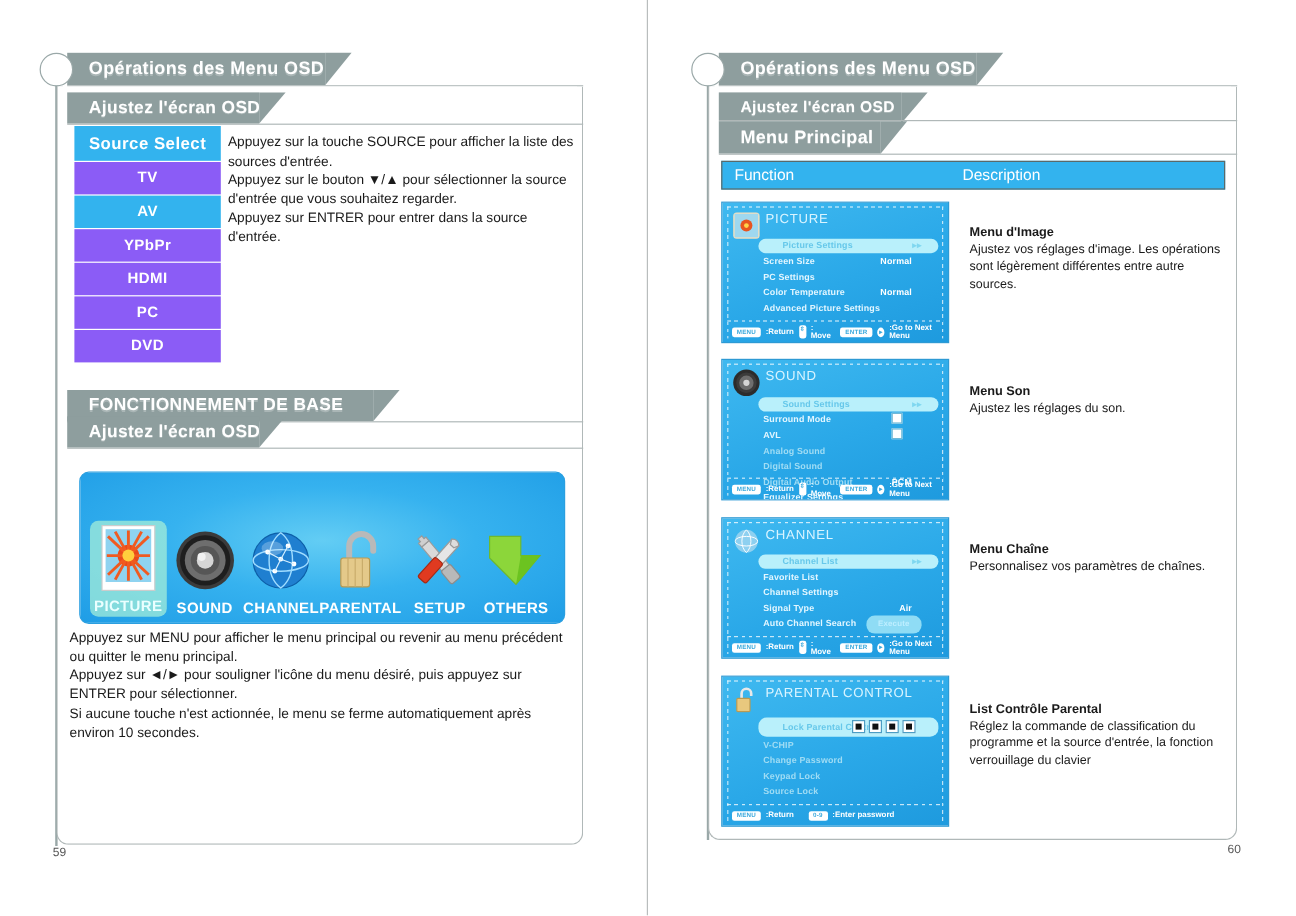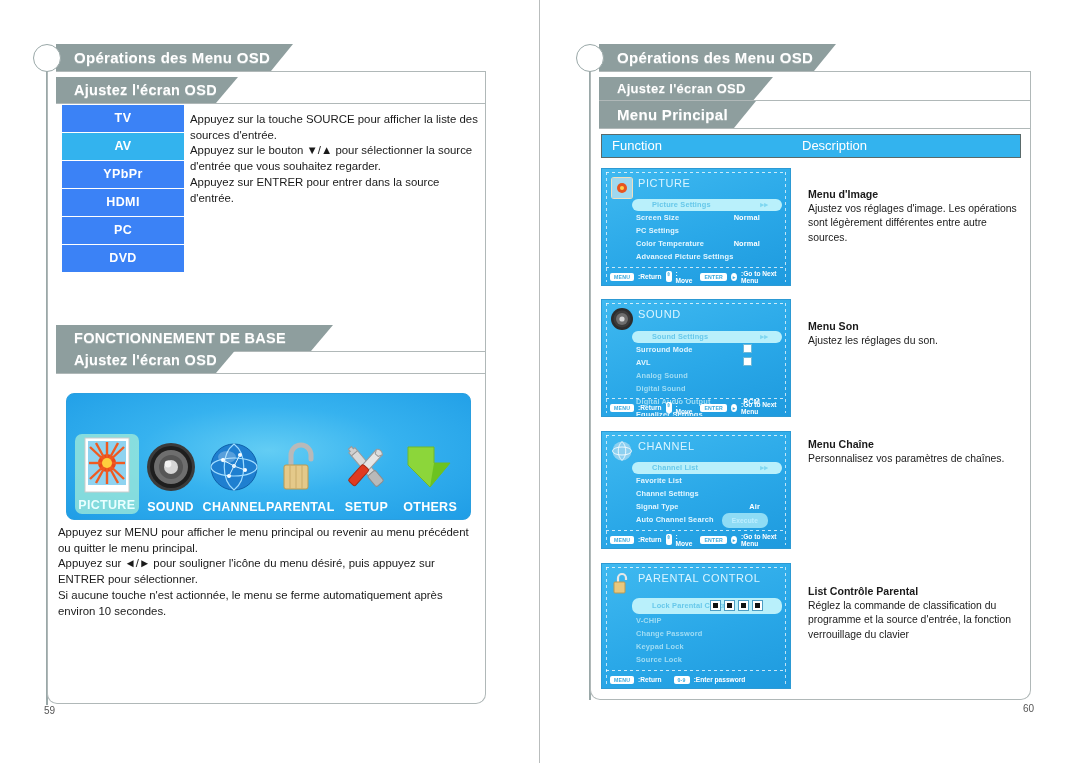--- a/index.html
+++ b/index.html
@@ -75,21 +75,21 @@
   .src-list { position: absolute; width: 122px; }
   .src-item {
     height: 27px;
     line-height: 27px;
     text-align: center;
     color: #ffffff;
     font-weight: bold;
     font-size: 12.5px;
     letter-spacing: .4px;
     margin-bottom: 1px;
-    background: #3b82f6;
+    background: #8b5cf6;
   }
   .src-item.hdr { background:#33b3ee; font-size: 14px; height: 29px; line-height: 29px; }
   .src-item.sel { background:#33b3ee; }
 
   .body-text {
     position: absolute;
     font-size: 11.4px;
     color: #1a1a1a;
     line-height: 1.38;
     white-space: pre-line;
@@ -231,20 +231,21 @@
     <div class="sep-line" style="left:56px; top:71px; width:430px;"></div>
 
     <div class="content-frame" style="left:47px; top:72px; width:439px; height:632px;"></div>
 
     <div class="ribbon-wrap" style="left:56px; top:77px; width:160px;">
       <div class="ribbon">Ajustez l'écran OSD</div>
     </div>
     <div class="sep-line" style="left:56px; top:103px; width:430px;"></div>
 
     <div class="src-list" style="left:62px; top:105px;">
+      <div class="src-item hdr">Source Select</div>
       <div class="src-item">TV</div>
       <div class="src-item sel">AV</div>
       <div class="src-item">YPbPr</div>
       <div class="src-item">HDMI</div>
       <div class="src-item">PC</div>
       <div class="src-item">DVD</div>
     </div>
 
     <div class="body-text" style="left:190px; top:112px; width:292px;">Appuyez sur la touche SOURCE pour afficher la liste des sources d'entrée.
 Appuyez sur le bouton ▼/▲ pour sélectionner la source d'entrée que vous souhaitez regarder.
@@ -553,21 +554,21 @@
         <span class="key">MENU</span>
         <span>:Return</span>
         <span class="updown">⇳</span>
         <span>: Move</span>
         <span style="flex:1"></span>
         <span class="key">ENTER</span>
         <span class="keyround">▸</span>
         <span>:Go to Next Menu</span>
       </div>
     </div>
-    <div class="desc" style="left:268px; top:423px; width:218px;">
+    <div class="desc" style="left:268px; top:437px; width:218px;">
       <b>Menu Chaîne</b>
       <div>Personnalisez vos paramètres de chaînes.</div>
     </div>
 
     <div class="osd" style="left:61px; top:563px; height:126px;">
       <div class="dots"></div>
       <div class="dots b"></div>
       <div class="vl l"></div>
       <div class="vl r"></div>
       <div class="osd-icon" style="background:transparent;">

